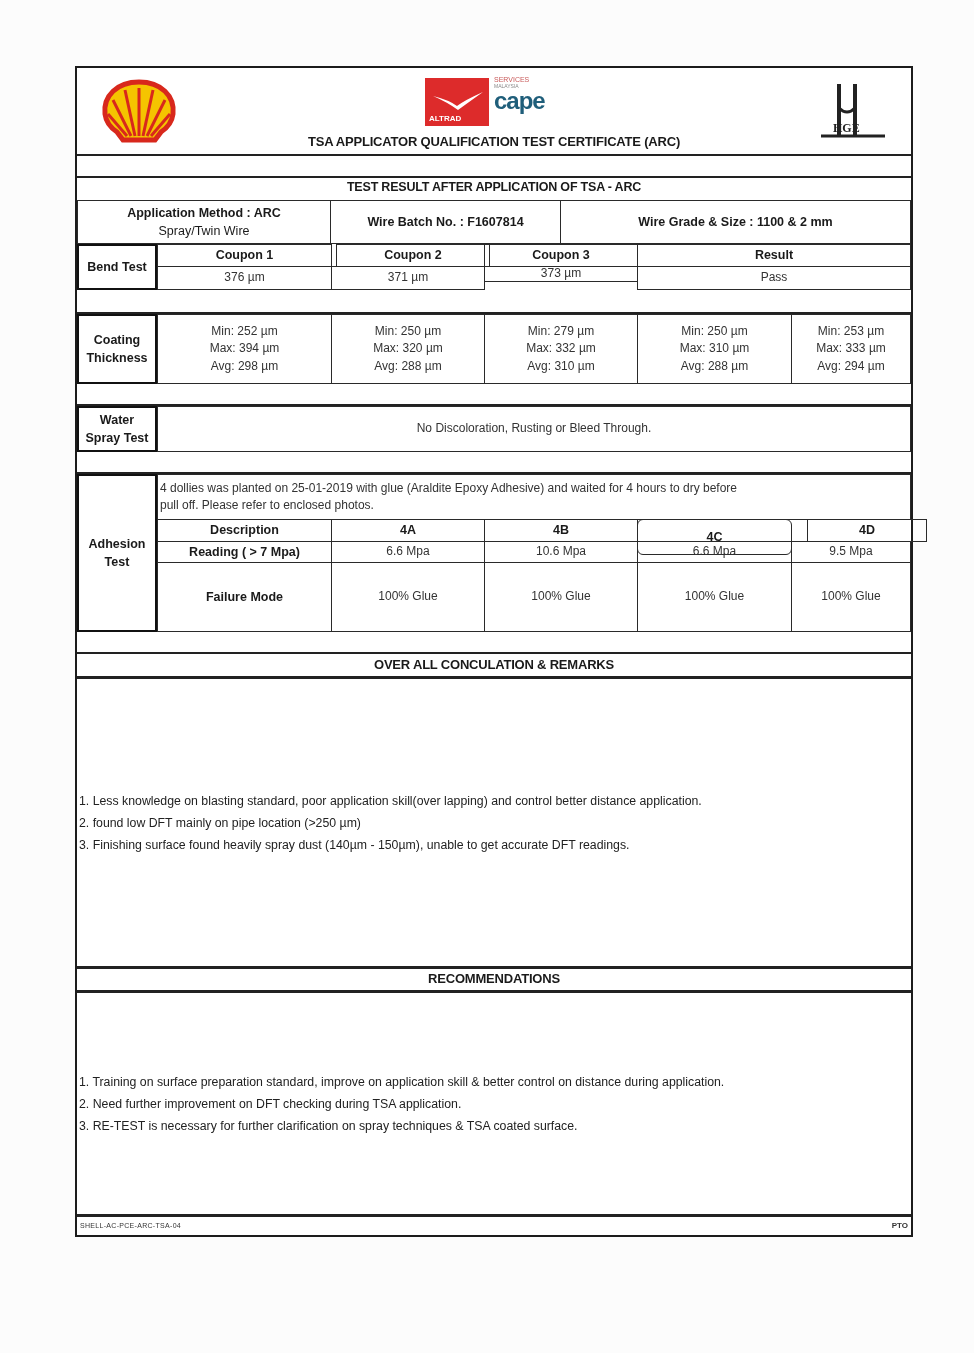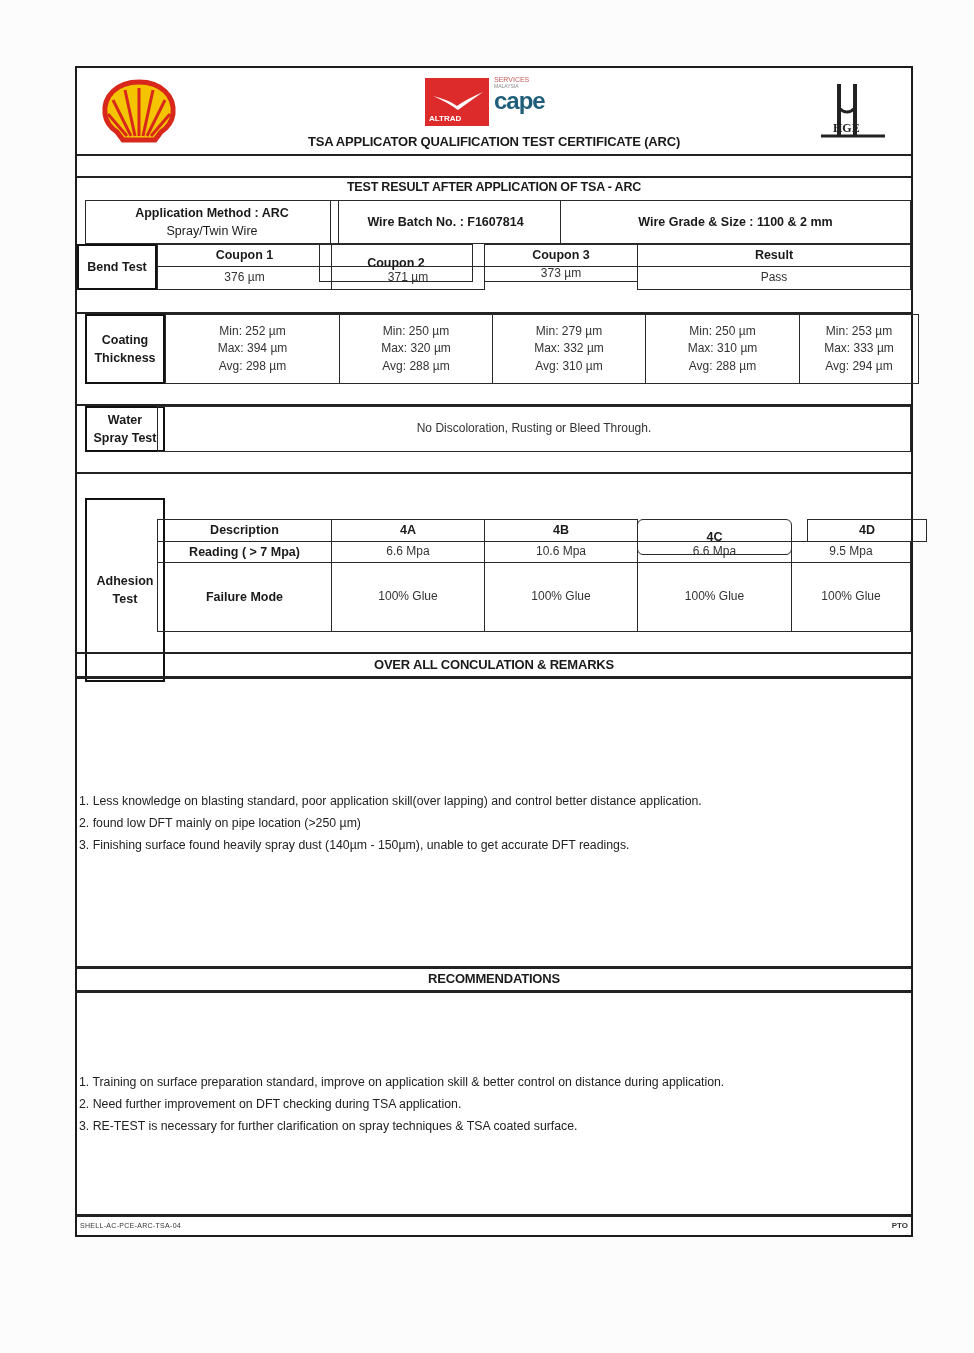--- a/index.html
+++ b/index.html
@@ -18,21 +18,21 @@
   .hline { position:absolute; left:0; right:0; height:0; border-top:2px solid #222; }
   .cell {
     position:absolute; box-sizing:border-box; border:1.5px solid #2a2a2a;
     display:flex; align-items:center; justify-content:center; text-align:center;
     font-size:12.5px; line-height:1.45;
   }
   .thick { border-width:2.5px; border-color:#111; }
   .bold { font-weight:bold; }
   .title { font-weight:bold; font-size:13px; letter-spacing:-0.2px; }
   .small { font-size:12px; color:#333; }
-  .stack { display:flex; flex-direction:column; align-items:center;margin-left:8px; }
+  .stack { display:flex; flex-direction:column; align-items:center; }
   .list { position:absolute; left:2px; font-size:12.3px; line-height:22px; color:#222; }
   .list div { white-space:nowrap; }
   .footer-code { position:absolute; left:3px; top:1154px; font-size:7px; color:#333; letter-spacing:0.3px; }
   .footer-pto { position:absolute; right:3px; top:1153px; font-size:8px; font-weight:bold; color:#333; }
 </style>
 </head>
 <body>
 
 <div class="page">
   <div class="frame">
@@ -93,21 +93,21 @@
     <div class="cell bold" style="left:483px;top:132px;width:351px;height:44px;">
       <span>Wire Grade &amp; Size : 1100 &amp; 2 mm</span>
     </div>
 
     <div class="cell bold thick" style="left:0;top:176px;width:80px;height:46px;">
       <span>Bend Test</span>
     </div>
     <div class="cell bold" style="left:80px;top:176px;width:175px;height:23px;">
         <span>Coupon 1</span>
       </div>
-    <div class="cell bold" style="left:242px;top:176px;width:154px;height:38px;align-items:center;">
+    <div class="cell bold" style="left:259px;top:176px;width:154px;height:23px;align-items:center;">
         <span>Coupon 2</span>
       </div>
     <div class="cell bold" style="left:407px;top:176px;width:154px;height:23px;">
         <span>Coupon 3</span>
       </div>
     <div class="cell bold" style="left:560px;top:176px;width:274px;height:23px;">
         <span>Result</span>
       </div>
 
     <div class="cell small" style="left:80px;top:198px;width:175px;height:24px;">
@@ -160,23 +160,29 @@
     <div class="cell bold thick stack" style="left:0;top:338px;width:80px;height:46px;">
       <span>Water</span>
       <span>Spray Test</span>
     </div>
     <div class="cell small" style="left:80px;top:338px;width:754px;height:46px;">
       <span>No Discoloration, Rusting or Bleed Through.</span>
     </div>
 
     <div class="hline" style="top:404px;"></div>
 
-    <div class="cell bold thick stack" style="left:0;top:430px;width:80px;height:184px;">
+    <div class="cell bold thick stack" style="left:0;top:406px;width:80px;height:158px;">
       <span>Adhesion</span>
       <span>Test</span>
+    </div>
+    <div class="cell small" style="left:80px;top:406px;width:754px;height:46px;justify-content:flex-start;text-align:left;padding-left:2px;">
+      <div class="stack" style="align-items:flex-start;">
+        <span>4 dollies was planted on 25-01-2019 with glue (Araldite Epoxy Adhesive) and waited for 4 hours to dry before</span>
+        <span>pull off. Please refer to enclosed photos.</span>
+      </div>
     </div>
 
     <div class="cell bold" style="left:80px;top:451px;width:175px;height:23px;">
         <span>Description</span>
       </div>
     <div class="cell bold" style="left:254px;top:451px;width:154px;height:23px;">
         <span>4A</span>
       </div>
     <div class="cell bold" style="left:407px;top:451px;width:154px;height:23px;">
         <span>4B</span>

